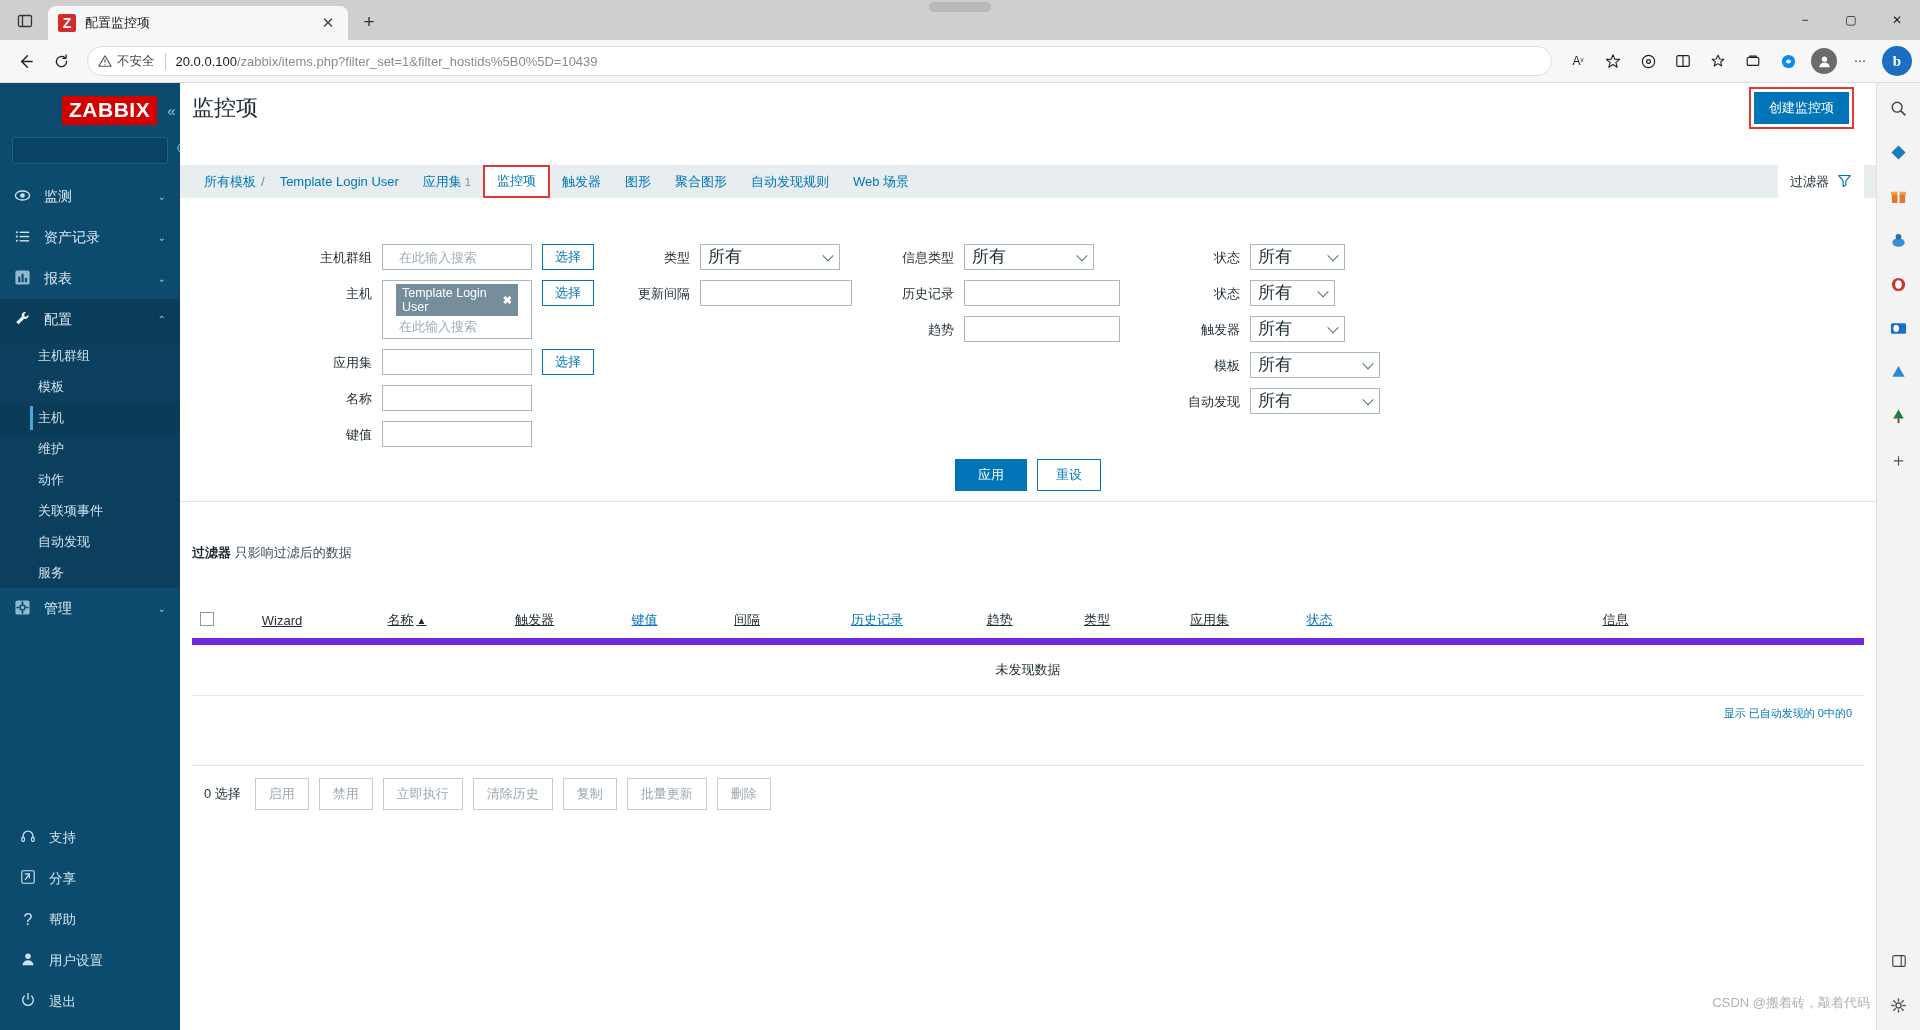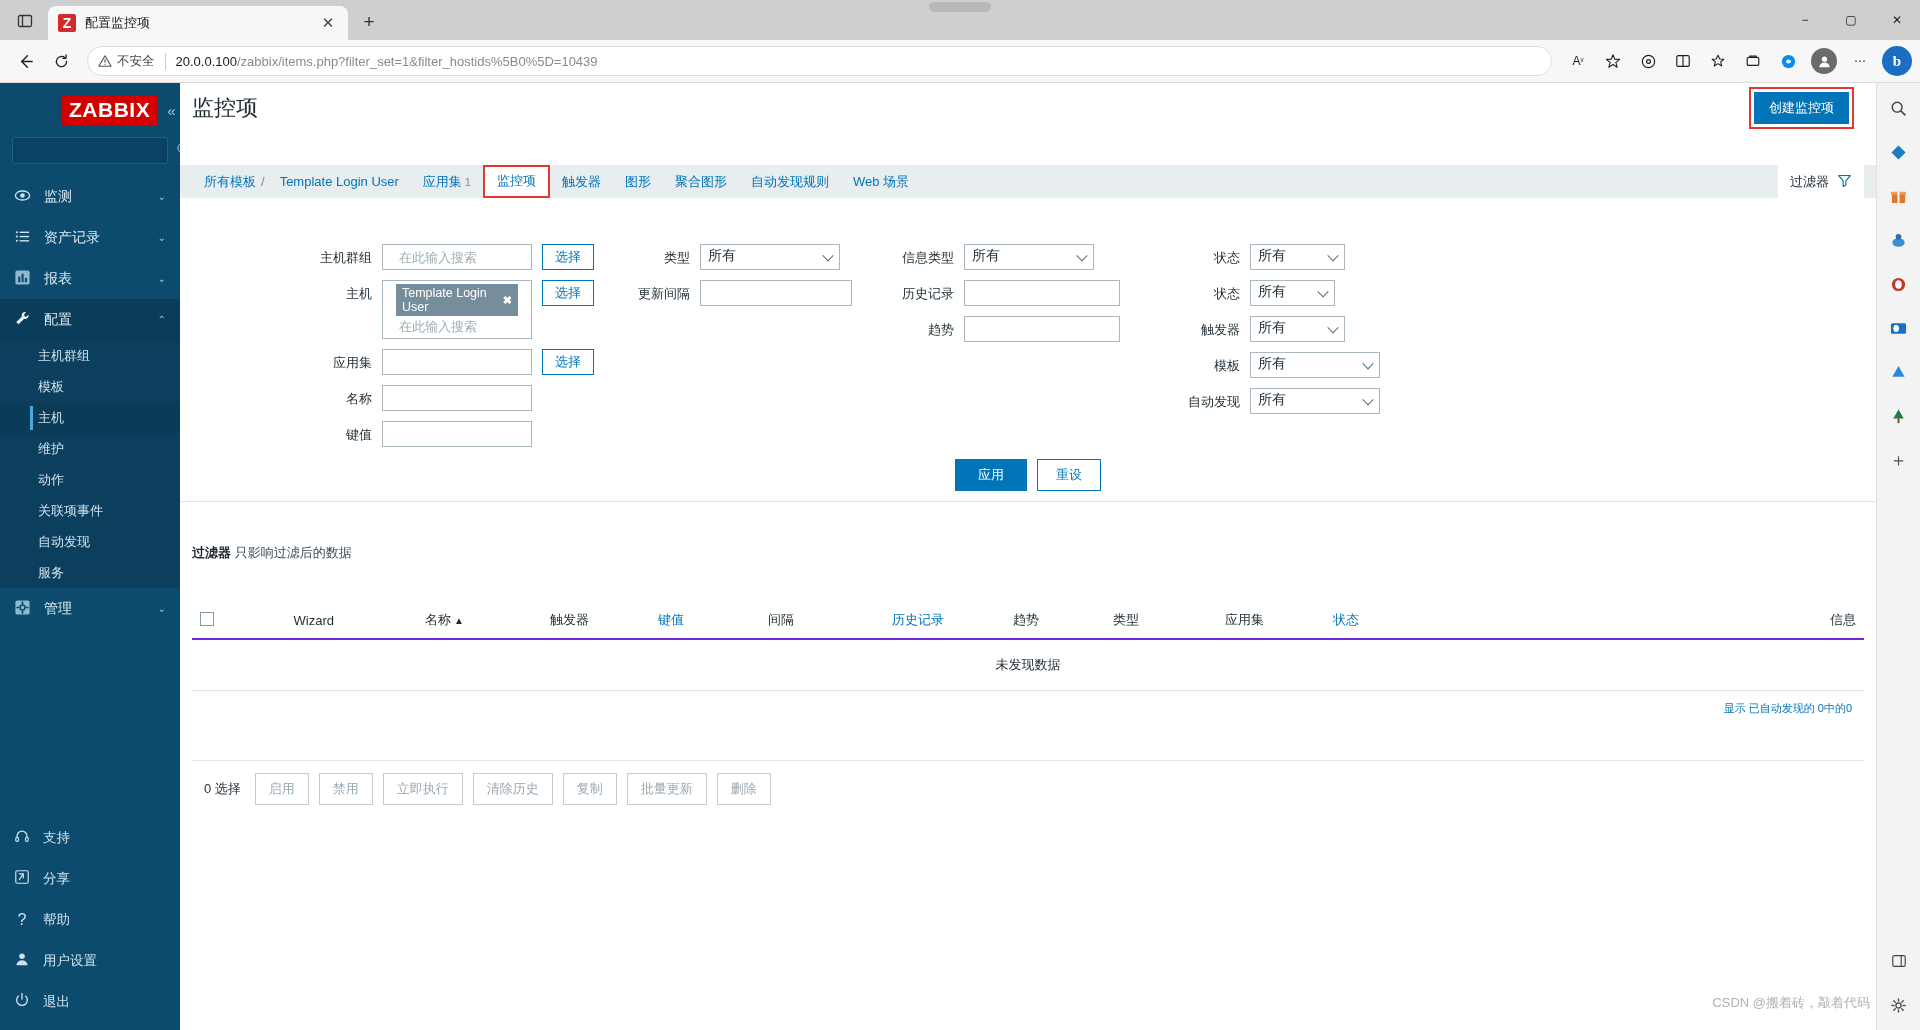--- a/index.html
+++ b/index.html
@@ -107,21 +107,21 @@
     color: #cfe2ee; font-size: 13px; border-top: 1px solid #0d3b55; position: relative;
     background: #0b3f5d;
   }
   .zsub-item.sel::before {
     content: ""; position: absolute; left: 30px; top: 3px; bottom: 3px; width: 3px; background: #4aa7de;
   }
   .zsub-item.sel { background: #0a3c58; }
 
   .zfoot { padding-bottom: 8px; }
   .zfoot-item {
-    height: 41px; display: flex; align-items: center; padding: 0 14px; gap: 13px;
+    height: 41px; display: flex; align-items: center; padding: 0 20px; gap: 13px;
     color: #cfe2ee; font-size: 13.5px;
   }
 
   
   .zmain { flex: 1; display: flex; flex-direction: column; background: #fff; min-width: 0; gap: 32px; }
   .zheader {
     height: 50px; display: flex; align-items: center; justify-content: space-between;
     padding: 0 22px 0 12px;
   }
   .ztitle { font-size: 22px; color: #1f2c33; font-weight: normal; }
@@ -194,21 +194,21 @@
   }
   .ms-input::placeholder { color: #a0aeb6; }
 
   .sel-btn {
     height: 26px; min-width: 52px; border: 1px solid #0275b8; background: #fff;
     color: #0275b8; font-size: 13px; font-family: "Liberation Sans", sans-serif;
     cursor: pointer; padding: 0 10px;
   }
 
   .fselect {
-    height: 26px; border: 1px solid #aab7bf; background: #fff; font-size: 14px;
+    height: 26px; border: 1px solid #aab7bf; background: #fff; font-size: 17px;
     color: #1f2c33; font-family: "Liberation Sans", sans-serif; padding: 0 22px 2px 7px;
     display: flex; align-items: center; position: relative; cursor: pointer;
   }
   .fselect .caret {
     position: absolute; right: 7px; top: 50%; transform: translateY(-50%);
     width: 8px; height: 8px; border-right: 1.6px solid #55707f; border-bottom: 1.6px solid #55707f;
     transform: translateY(-65%) rotate(45deg);
   }
   .sw140 { width: 140px; }
   .sw130 { width: 130px; }
@@ -224,22 +224,22 @@
     font-size: 13px; font-family: "Liberation Sans", sans-serif; cursor: pointer;
   }
 
   .filter-note { padding: 10px 12px 8px; font-size: 13px; color: #1f2c33; }
   .filter-note .strong { font-weight: bold; }
   .filter-note .muted { color: #3c4f5b; }
 
   .ztable-wrap { padding: 0 12px; }
   .ztable { width: 100%; border-collapse: collapse; background: #fff; }
   .ztable thead th {
-    text-align: right; font-size: 13px; color: #1f2c33; font-weight: normal;
-    padding: 9px 8px; border-bottom: 2px solid #6d28d9; white-space: nowrap;
+    text-align: center; font-size: 13px; color: #1f2c33; font-weight: normal;
+    padding: 9px 8px; border-bottom: 7px solid #6d28d9; white-space: nowrap; text-decoration: underline;
   }
   .ztable thead th.link { color: #0275b8; }
   .ztable thead th.sorted { color: #1f2c33; }
   .sort-arrow { font-size: 10px; margin-left: 3px; }
   .ztable td.empty {
     text-align: center; padding: 16px; font-size: 13px; color: #1f2c33;
     border-bottom: 1px solid #dfe4e7;
   }
   .chk {
     width: 14px; height: 14px; border: 1px solid #8b9ba5; background: #fff; display: inline-block;

